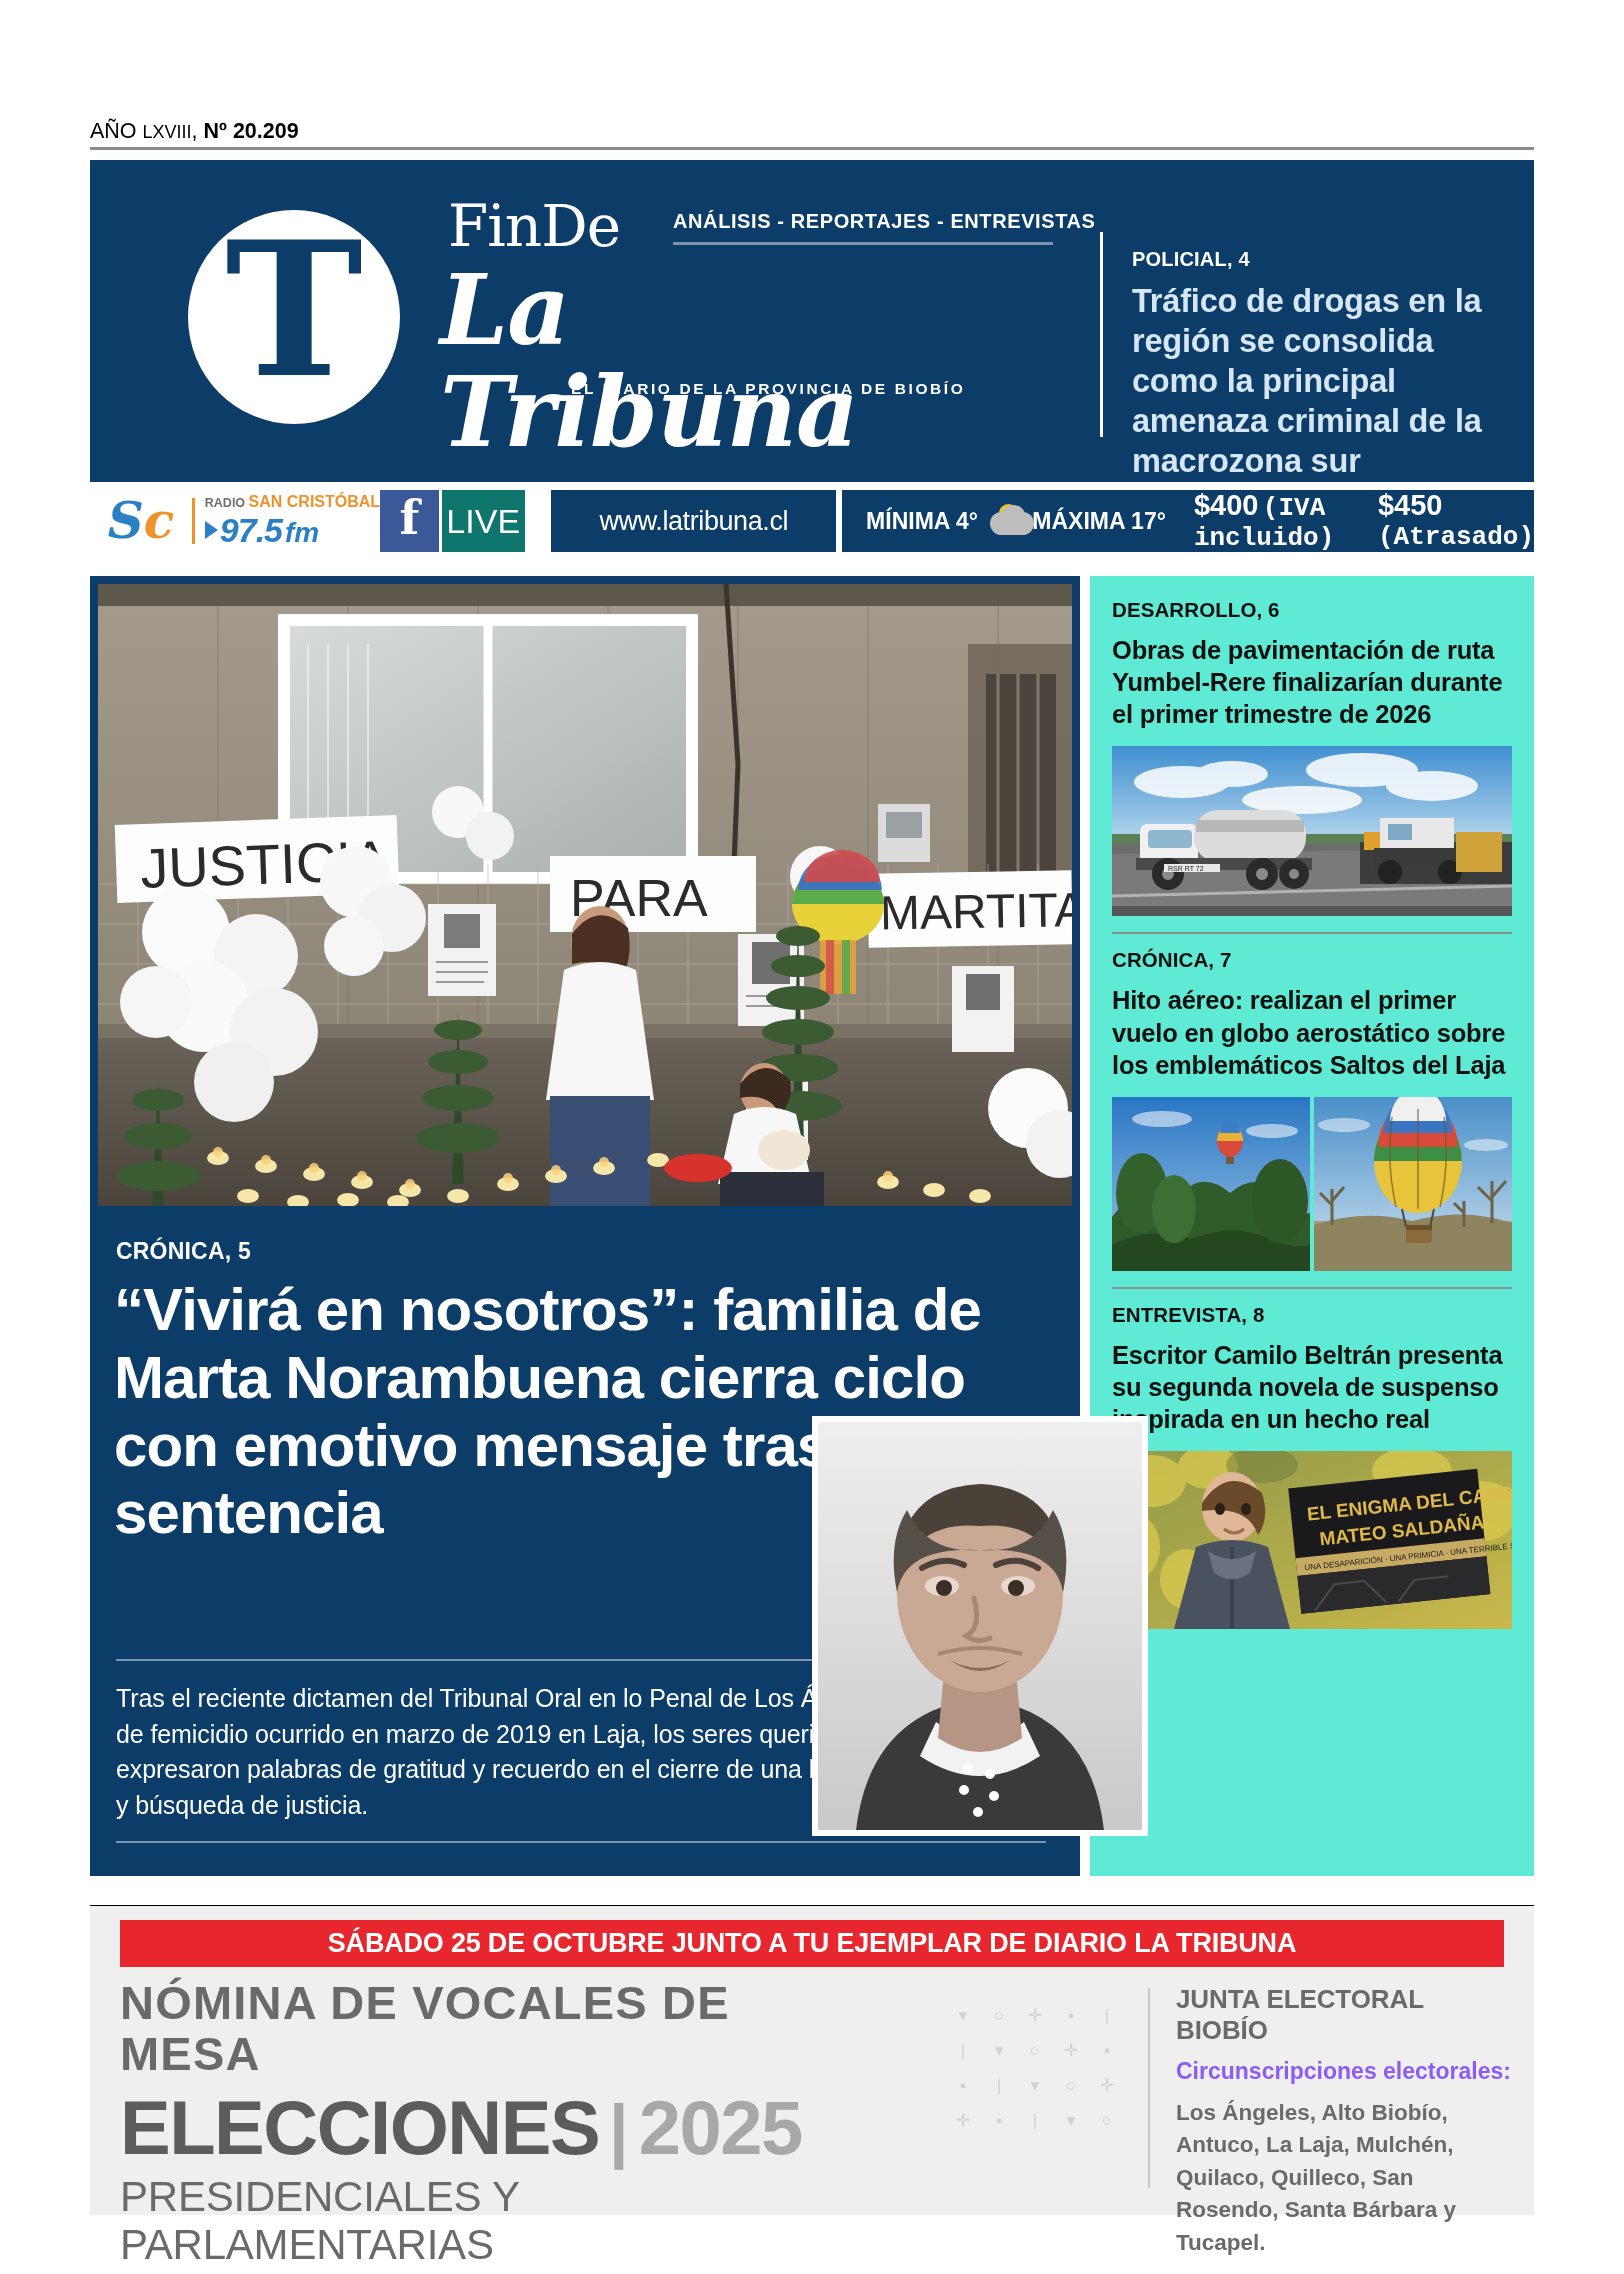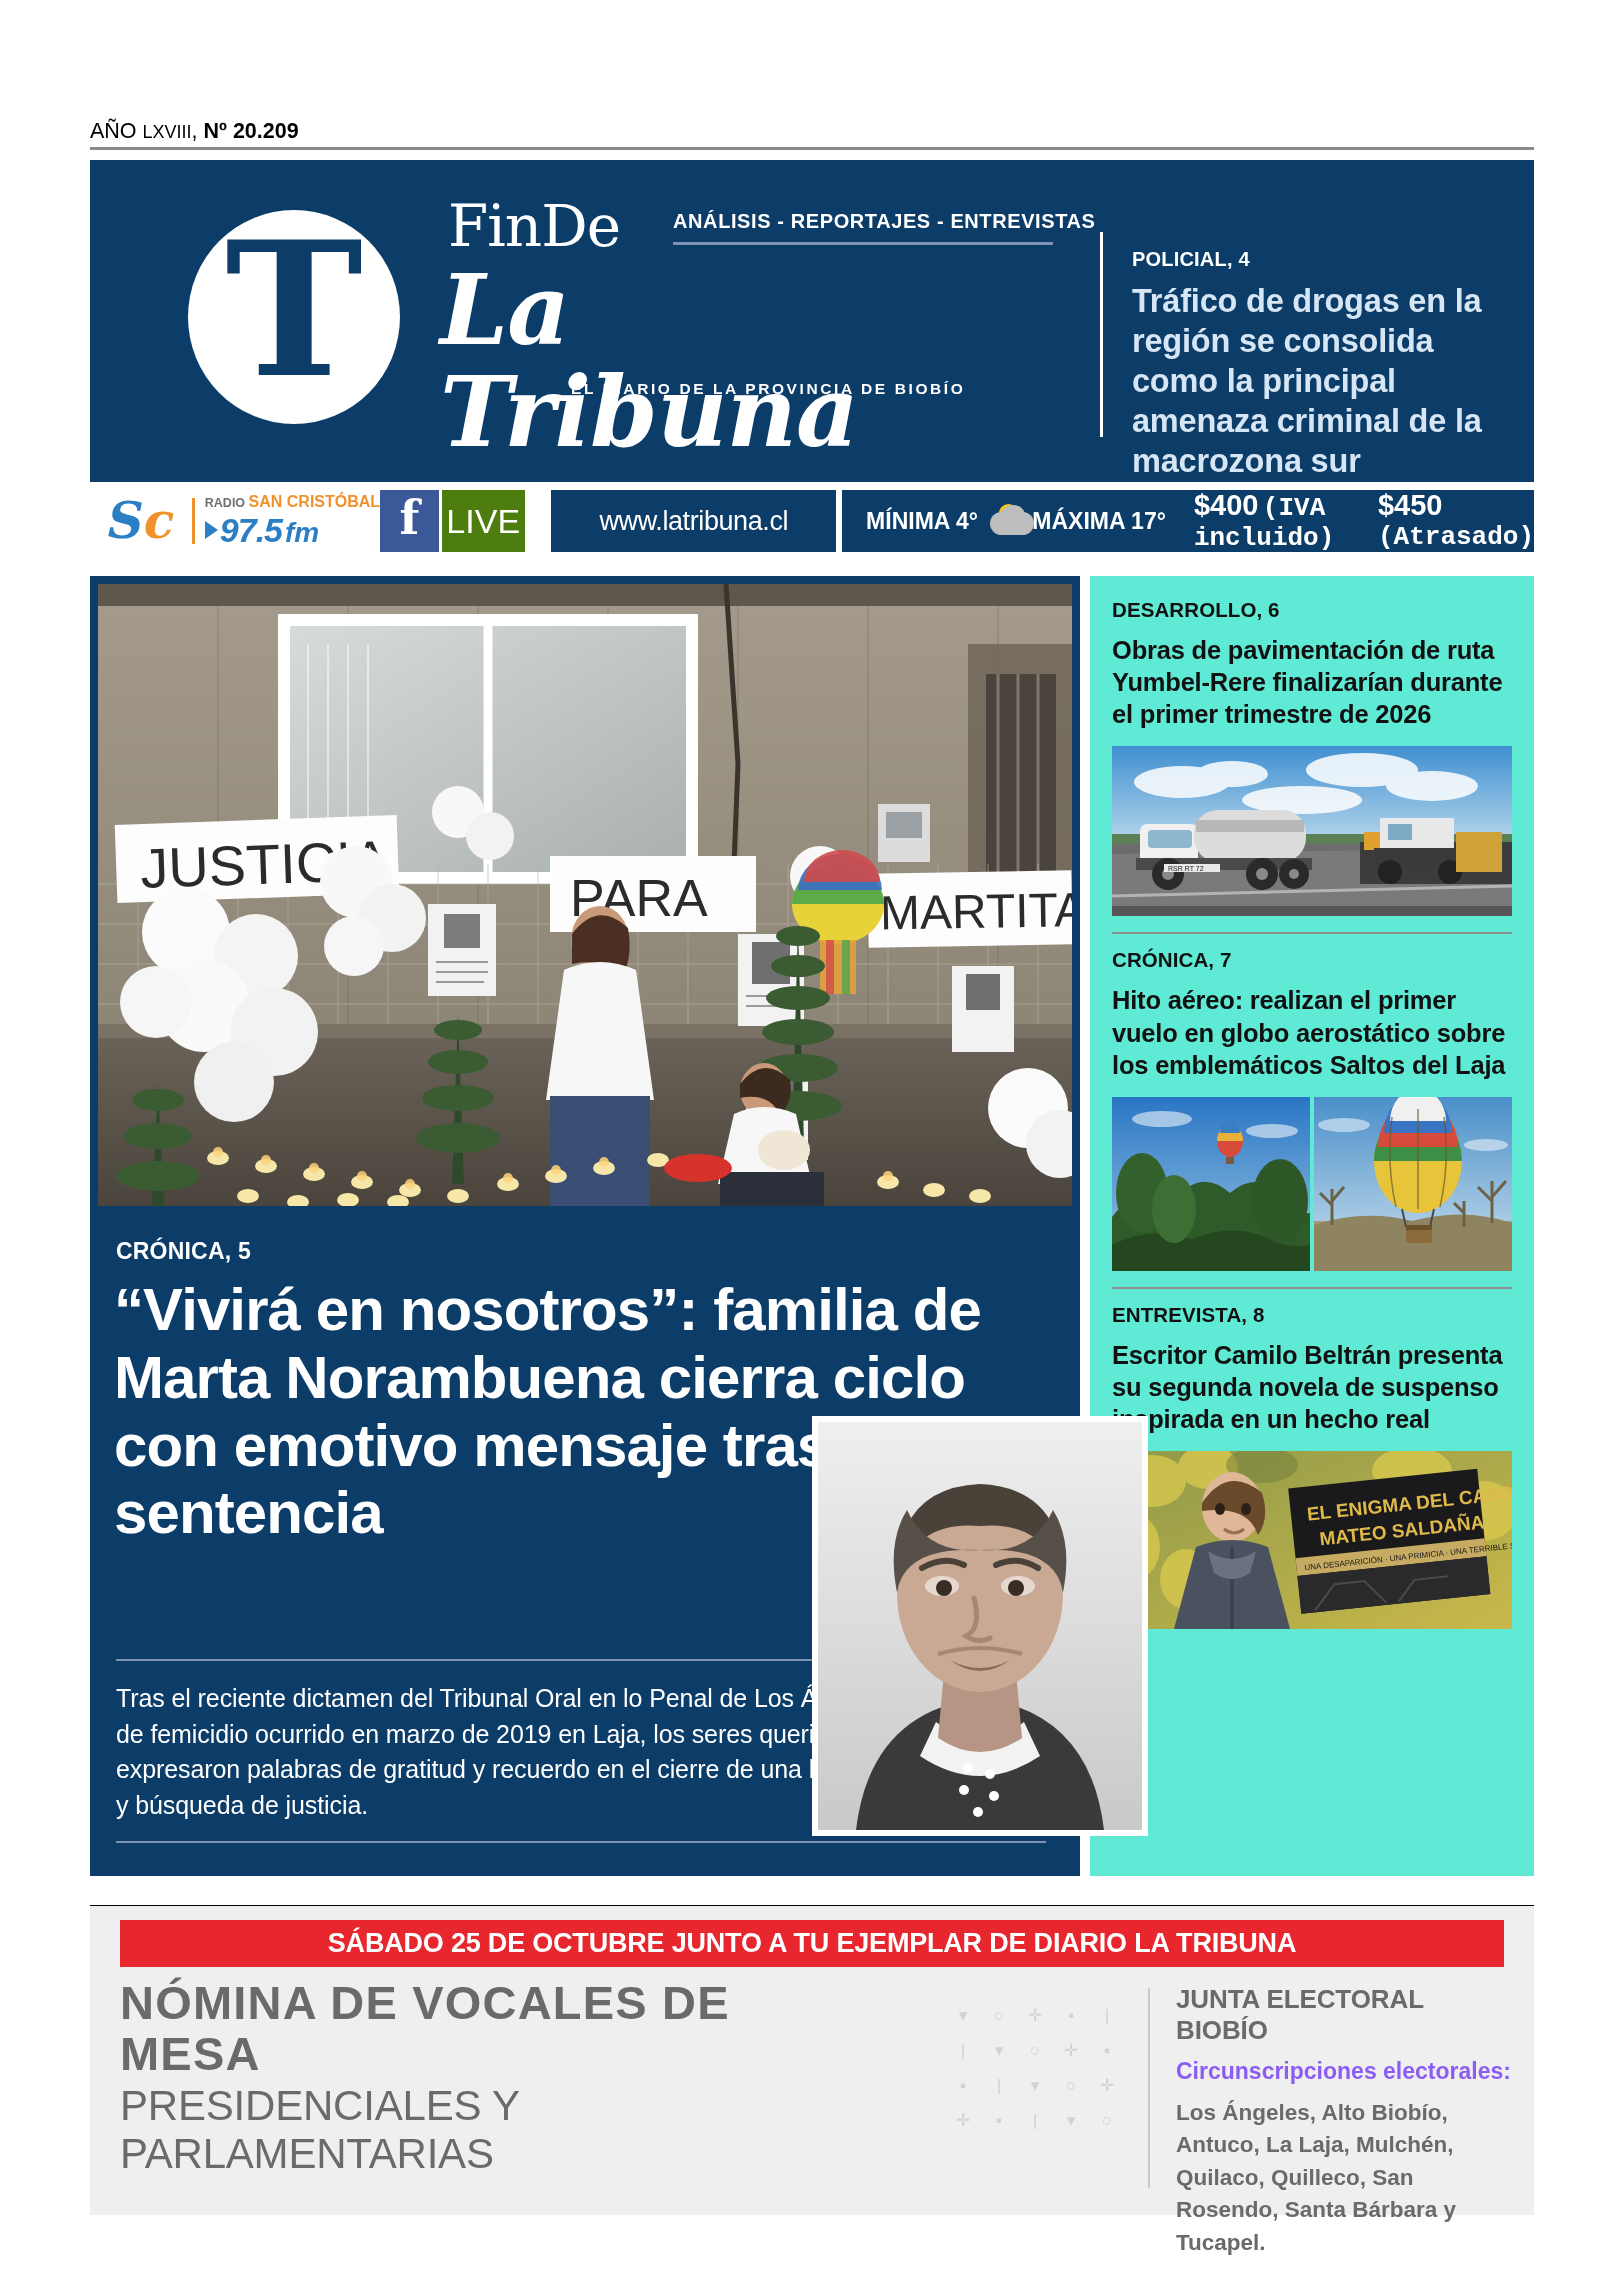--- a/index.html
+++ b/index.html
@@ -181,21 +181,21 @@
     width: 62px; background: #3b5998;
     display: flex; align-items: center; justify-content: center;
     margin-right: 3px;
   }
   .fb-f {
     font-family: "DejaVu Serif", serif;
     font-weight: bold; font-size: 46px; color: #ffffff;
     line-height: 0.9; padding-bottom: 4px;
   }
   .live-box {
-    width: 88px; background: #4d7c0f;
+    width: 88px; background: #0f766e;
     display: flex; align-items: center; justify-content: center;
   }
   .live-text { font-size: 34px; color: #ffffff; letter-spacing: 0px; }
   .spacer-a { width: 28px; }
   .url-box {
     width: 302px; background: #0c3c68;
     display: flex; align-items: center; justify-content: center;
   }
   .url-text { font-size: 27px; color: #ffffff; letter-spacing: -0.4px; }
   .spacer-b { width: 6px; }
@@ -882,20 +882,25 @@
   </div>
 
   <div class="ad">
 
     <div class="ad-redbar">
       <span class="ad-redbar-text">SÁBADO 25 DE OCTUBRE JUNTO A TU EJEMPLAR DE DIARIO LA TRIBUNA</span>
     </div>
 
     <div class="ad-left">
       <div class="ad-nomina">NÓMINA DE VOCALES DE MESA</div>
+      <div class="ad-elecciones-row">
+        <span class="ad-elecciones">ELECCIONES</span>
+        <span class="ad-pipe">|</span>
+        <span class="ad-year">2025</span>
+      </div>
       <div class="ad-pres">PRESIDENCIALES Y PARLAMENTARIAS</div>
     </div>
 
     <div class="ad-dots">
       <span>▾</span>
         <span>○</span>
         <span>✛</span>
         <span>▪</span>
         <span>|</span>
       <span>|</span>

